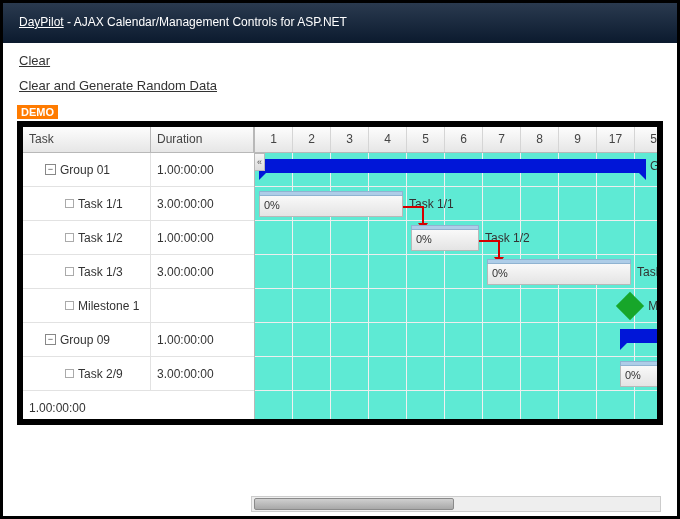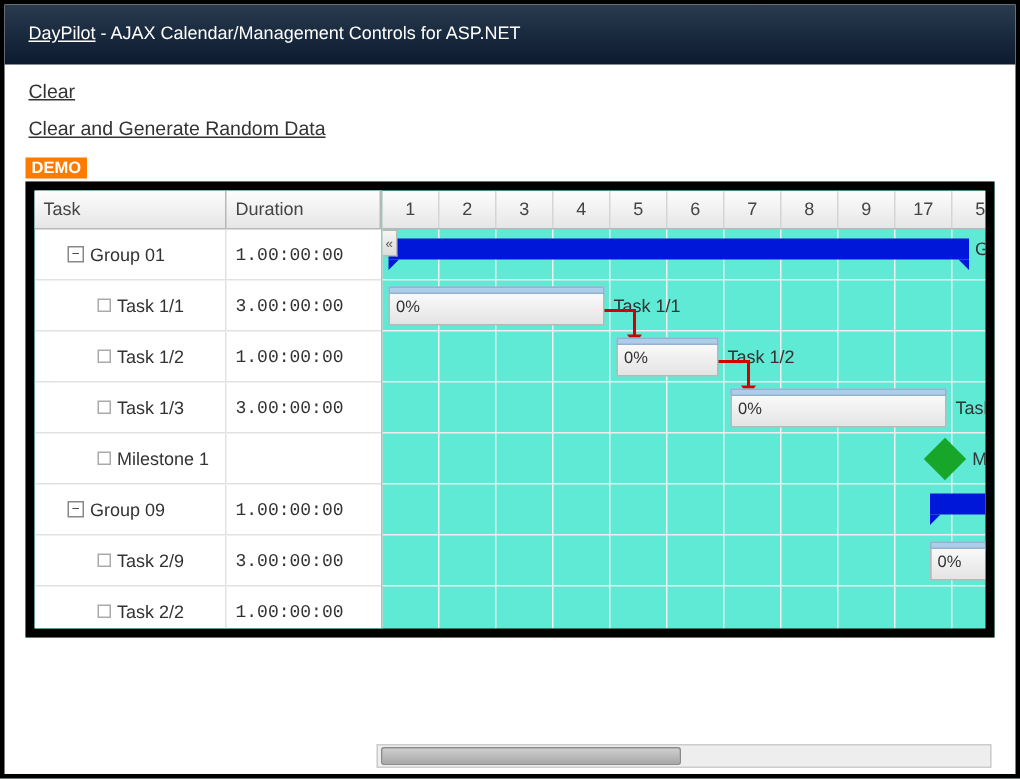--- a/index.html
+++ b/index.html
@@ -16,21 +16,21 @@
   .gantt { border: 6px solid #000000; margin: 2px 14px 0 14px; height: 304px; position: relative; overflow: hidden; background:#5eead4;}
   .gantt-inner { display: flex; height: 100%; }
   .left-col { width: 232px; flex: 0 0 232px; border-right: 1px solid #b8b8b8; background: #fff; display:flex; flex-direction:column;}
   .left-head { display: flex; height: 26px; background: linear-gradient(to bottom, #fdfdfd, #e6e6e6); border-bottom: 1px solid #b8b8b8; }
   .left-head .th { border-right: 1px solid #b8b8b8; padding: 5px 6px; font-size: 12px; color: #444; font-weight: normal; }
   .left-head .th.task { width: 128px; }
   .left-head .th.dur { flex:1; }
   .left-body { flex:1; overflow:hidden; }
   .left-row { display: flex; height: 34px; border-bottom: 1px solid #e2e2e2; align-items: center; }
   .left-row .cell-task { width: 128px; padding: 0 4px 0 6px; display:flex; align-items:center; border-right: 1px solid #e2e2e2; height:100%; }
-  .left-row .cell-dur { flex:1; padding: 0 6px; color:#333;font-family:Liberation Mono, monospace; }
+  .left-row .cell-dur { flex:1; padding: 0 6px; color:#333; }
   .indent1 { padding-left: 22px !important; }
   .indent2 { padding-left: 42px !important; }
   .toggle { display:inline-flex; width:11px; height:11px; border:1px solid #888; background:#fff; align-items:center; justify-content:center; font-size:9px; line-height:1; margin-right:4px; color:#444; cursor:pointer;}
   .box { display:inline-block; width:9px; height:9px; border:1px solid #aaa; background:#fff; margin-right:4px;}
   .right-col { flex:1; position:relative; overflow:hidden; }
   .right-head { height: 26px; background: linear-gradient(to bottom, #fdfdfd, #e6e6e6); border-bottom: 1px solid #b8b8b8; display:flex; position:relative;}
   .right-head .day { width: 38px; flex:0 0 38px; border-right:1px solid #d5d5d5; text-align:center; padding-top:5px; font-size:12px; color:#444;}
   .collapse-handle { position:absolute; left:0; top:26px; width:10px; height:18px; background:linear-gradient(to bottom,#f5f5f5,#dcdcdc); border:1px solid #b8b8b8; border-left:none; font-size:9px; text-align:center; line-height:16px; color:#555; cursor:pointer; z-index:5;}
   .right-body { position:relative; height: calc(100% - 26px); }
   .row-line { position:absolute; left:0; right:0; height:34px; border-bottom:1px solid #eee; }
@@ -121,24 +121,20 @@
               <div class="cell-dur">1.00:00:00</div>
             </div>
             <div class="left-row">
               <div class="cell-task indent2">
                 <span class="box"></span>
                 <span>Task 2/9</span>
               </div>
               <div class="cell-dur">3.00:00:00</div>
             </div>
             <div class="left-row">
-              <div class="cell-task indent2">
-                <span class="box"></span>
-                <span>Task 2/2</span>
-              </div>
               <div class="cell-dur">1.00:00:00</div>
             </div>
             <div class="left-row">
               <div class="cell-dur">3.00:00:00</div>
             </div>
           </div>
       </div>
 
       <div class="right-col">
         <div class="right-head" id="right-head">

